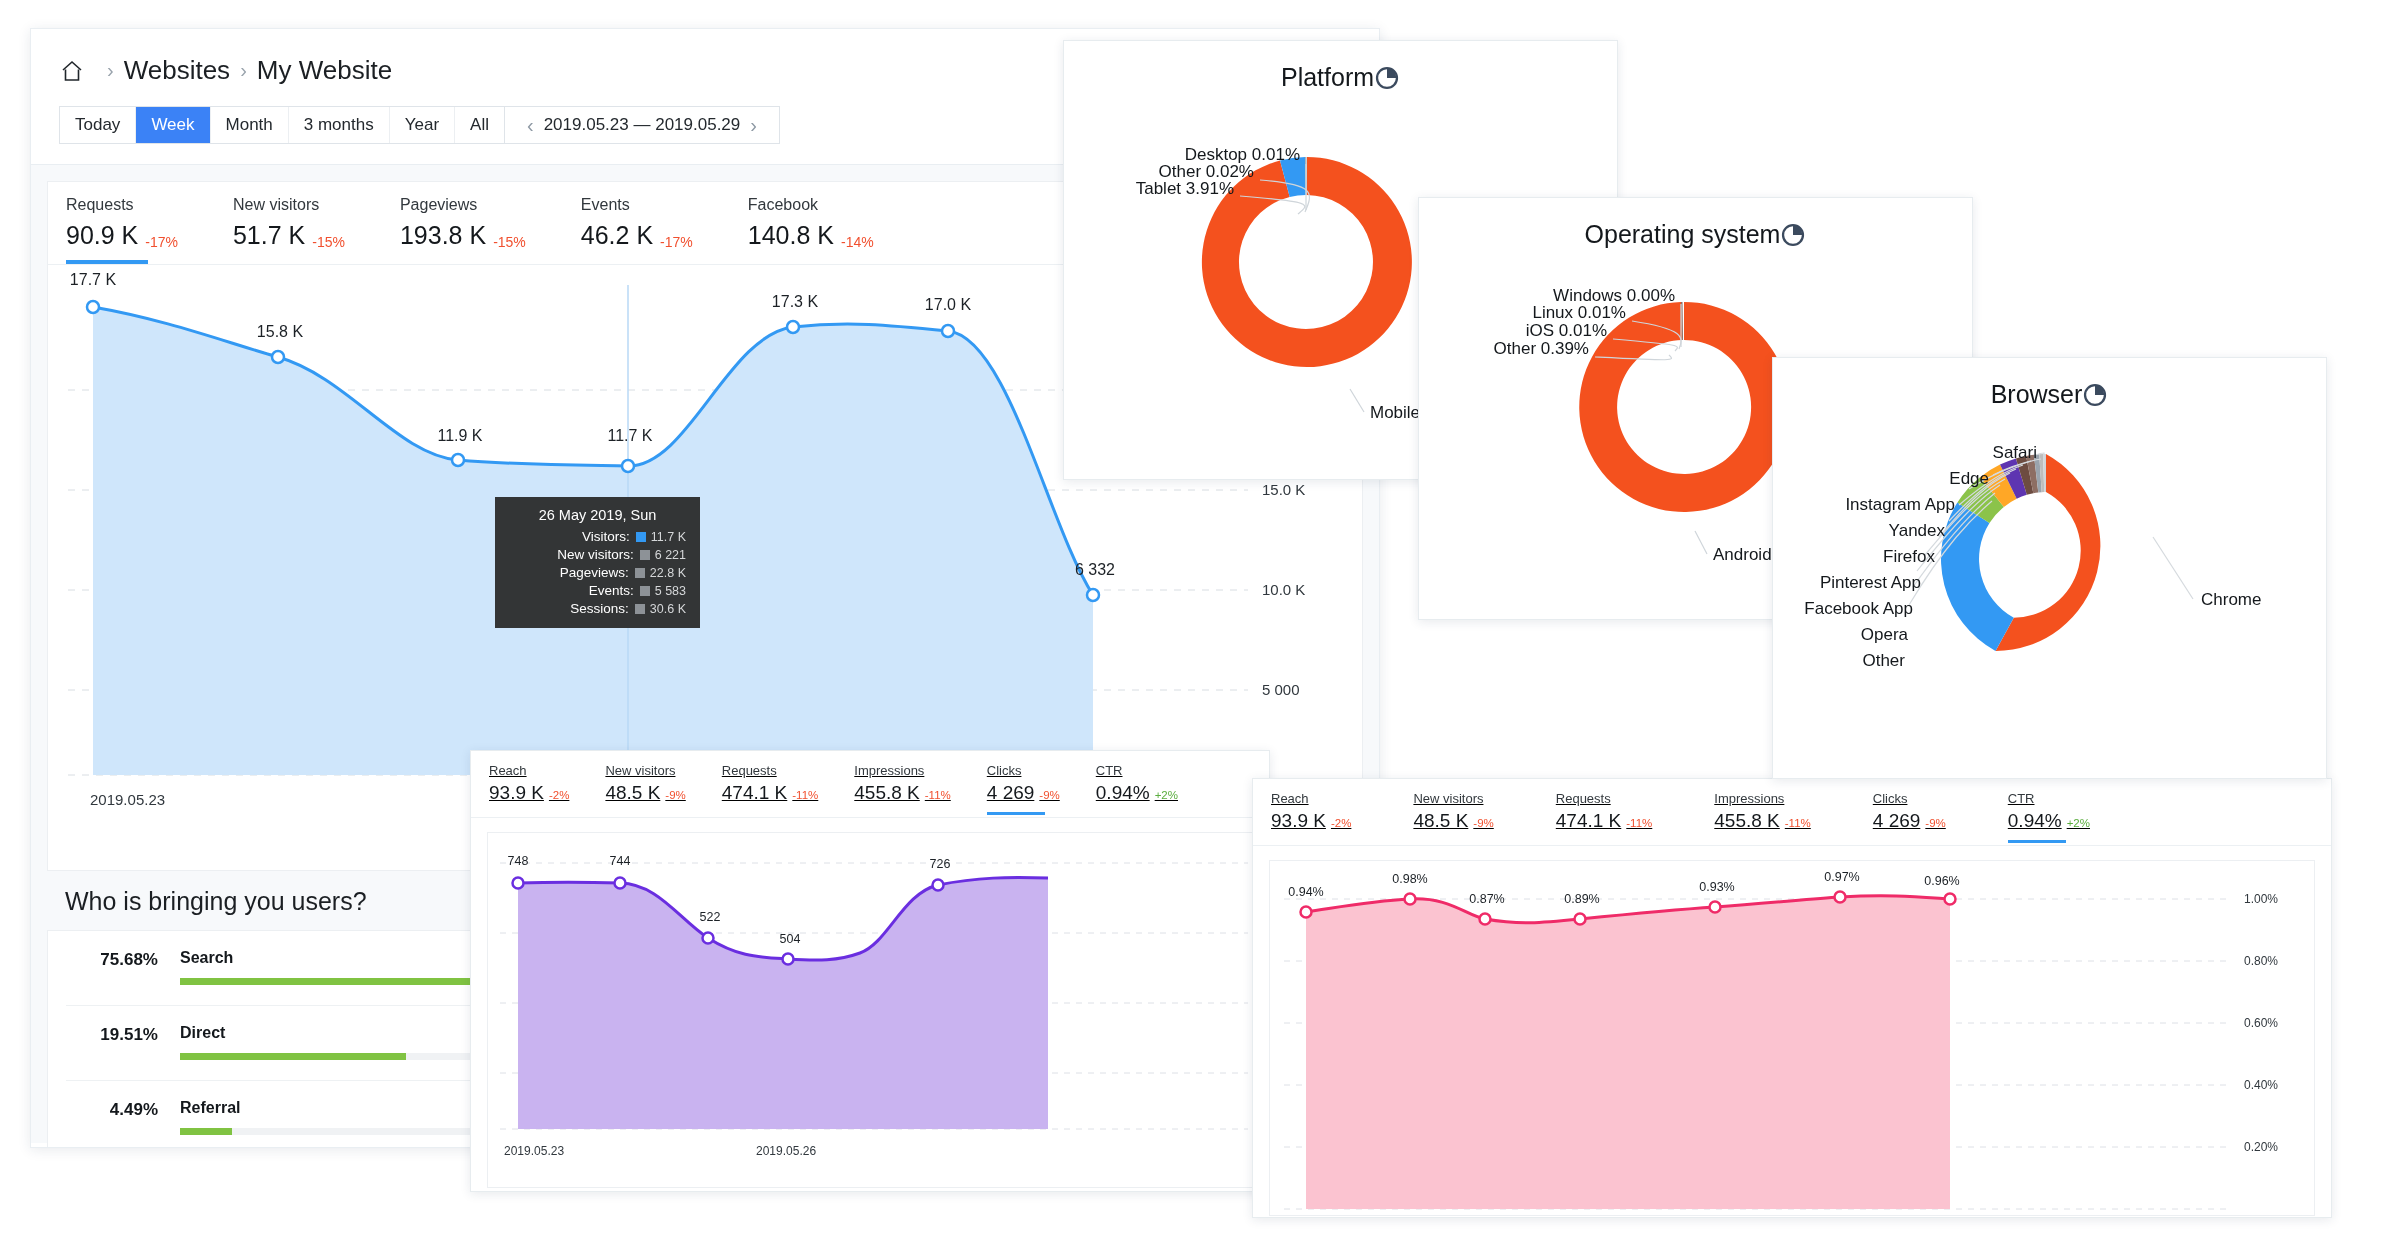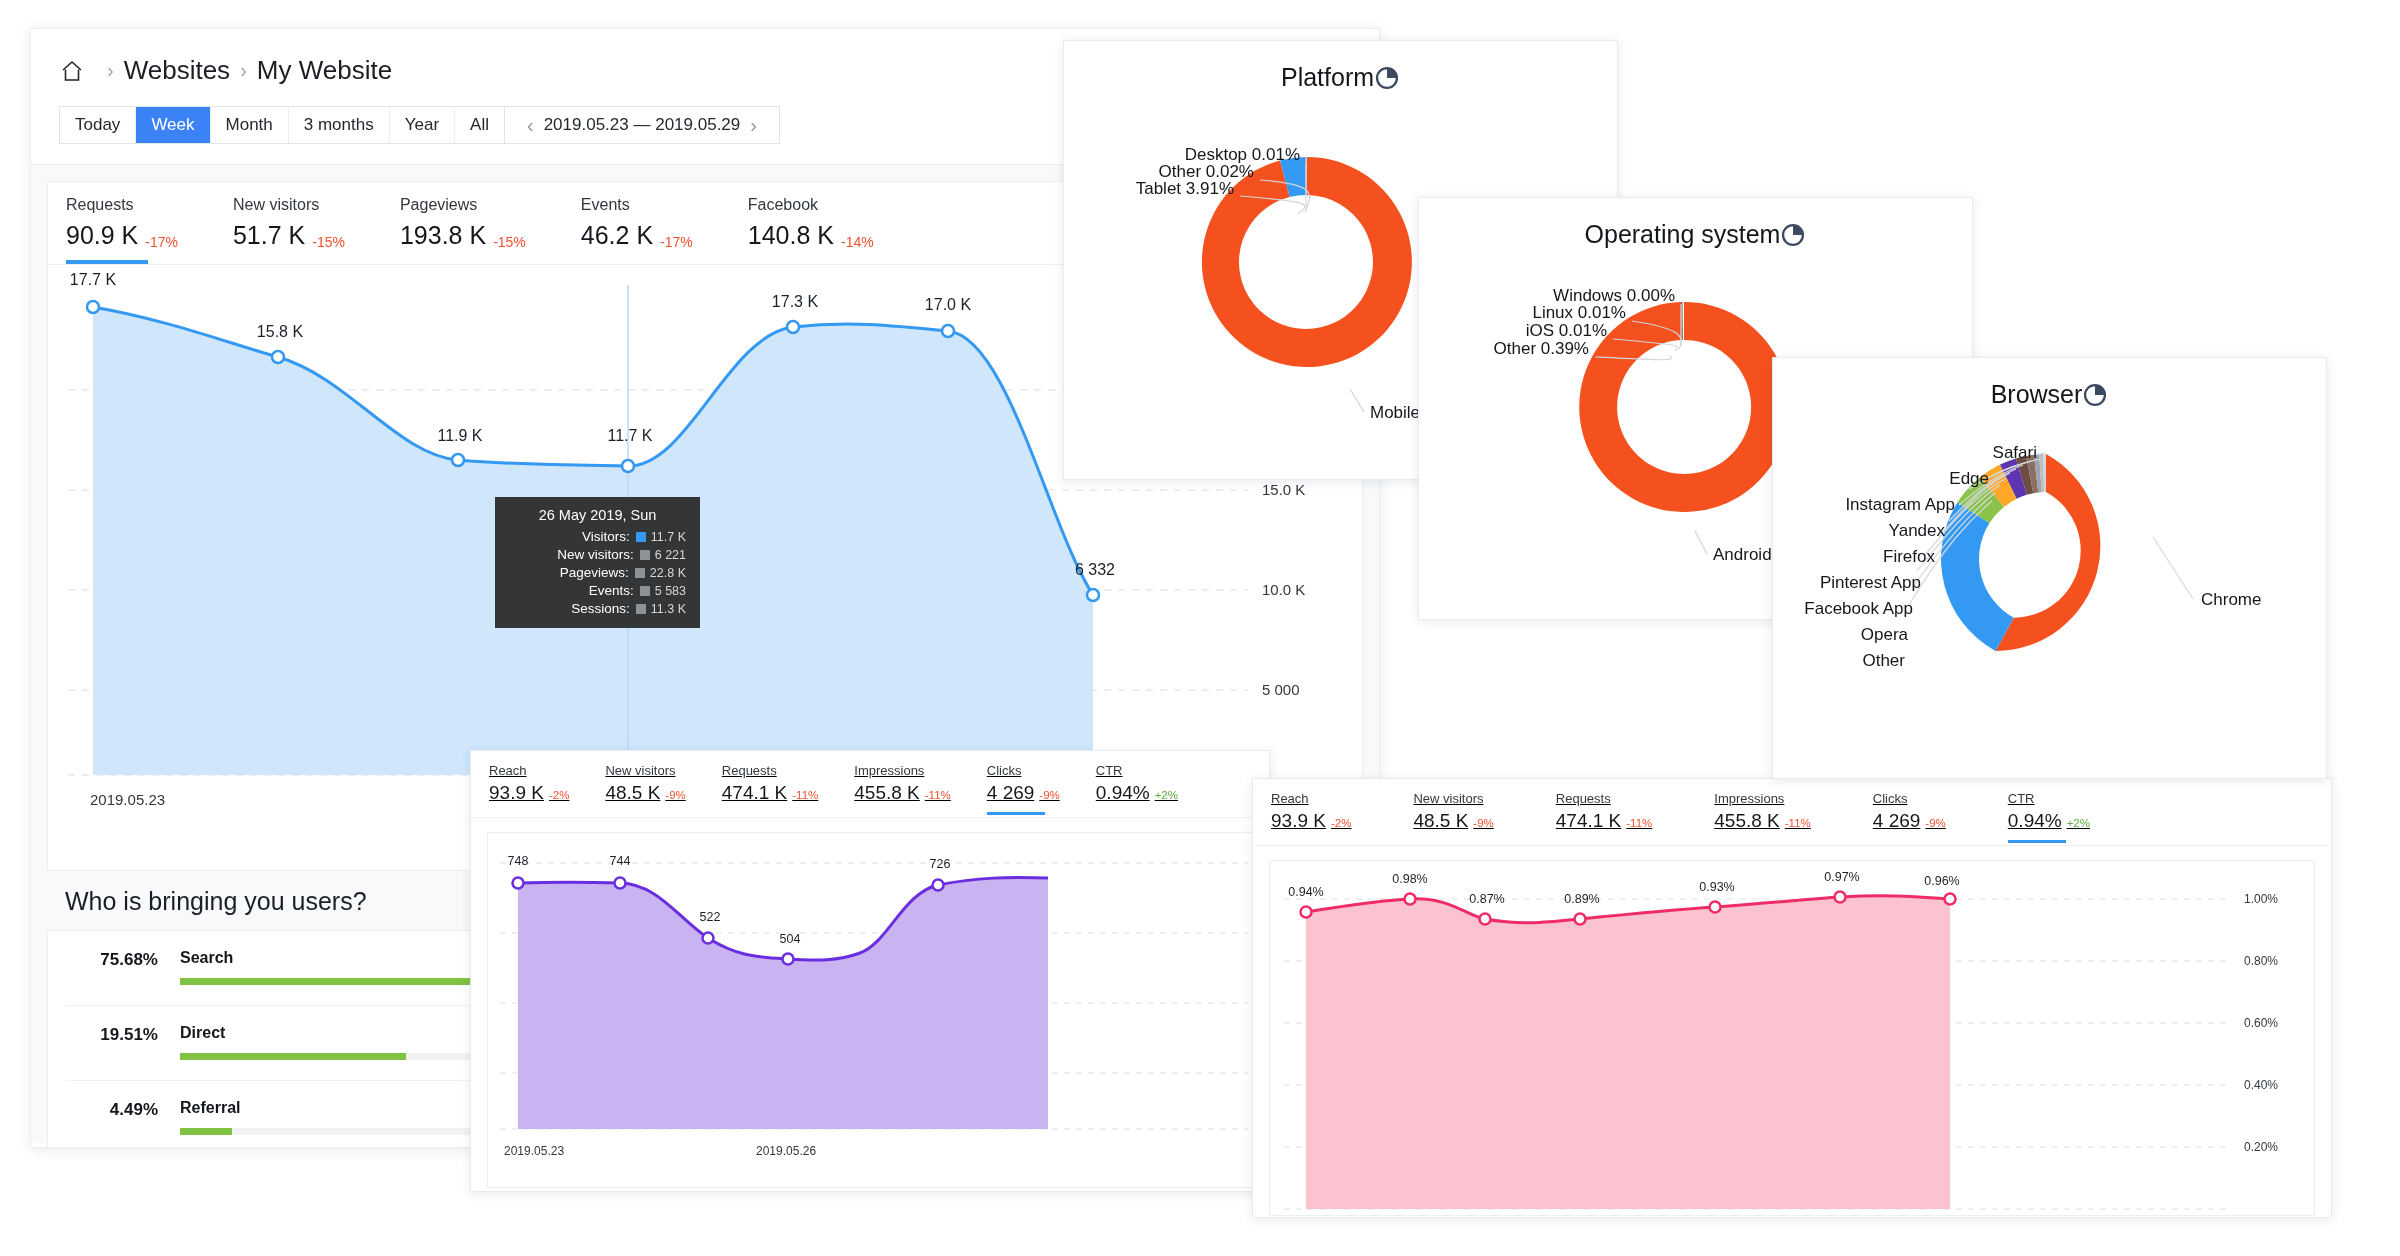--- a/index.html
+++ b/index.html
@@ -348,21 +348,21 @@
               <span class="tt-val">22.8 K</span>
             </div>
             <div class="tt-row">
               <span class="tt-key">Events:</span>
               <span class="tt-sw" style="background:#8d9297"></span>
               <span class="tt-val">5 583</span>
             </div>
             <div class="tt-row">
               <span class="tt-key">Sessions:</span>
               <span class="tt-sw" style="background:#8d9297"></span>
-              <span class="tt-val">11.3 K</span>
+              <span class="tt-val">30.6 K</span>
             </div>
           </div>
         </div>
       </div>
 
       <div class="section-title">Who is bringing you users?</div>
 
       <div class="inner-card" style="margin-top: 14px;">
         <div class="ref-list">
 

